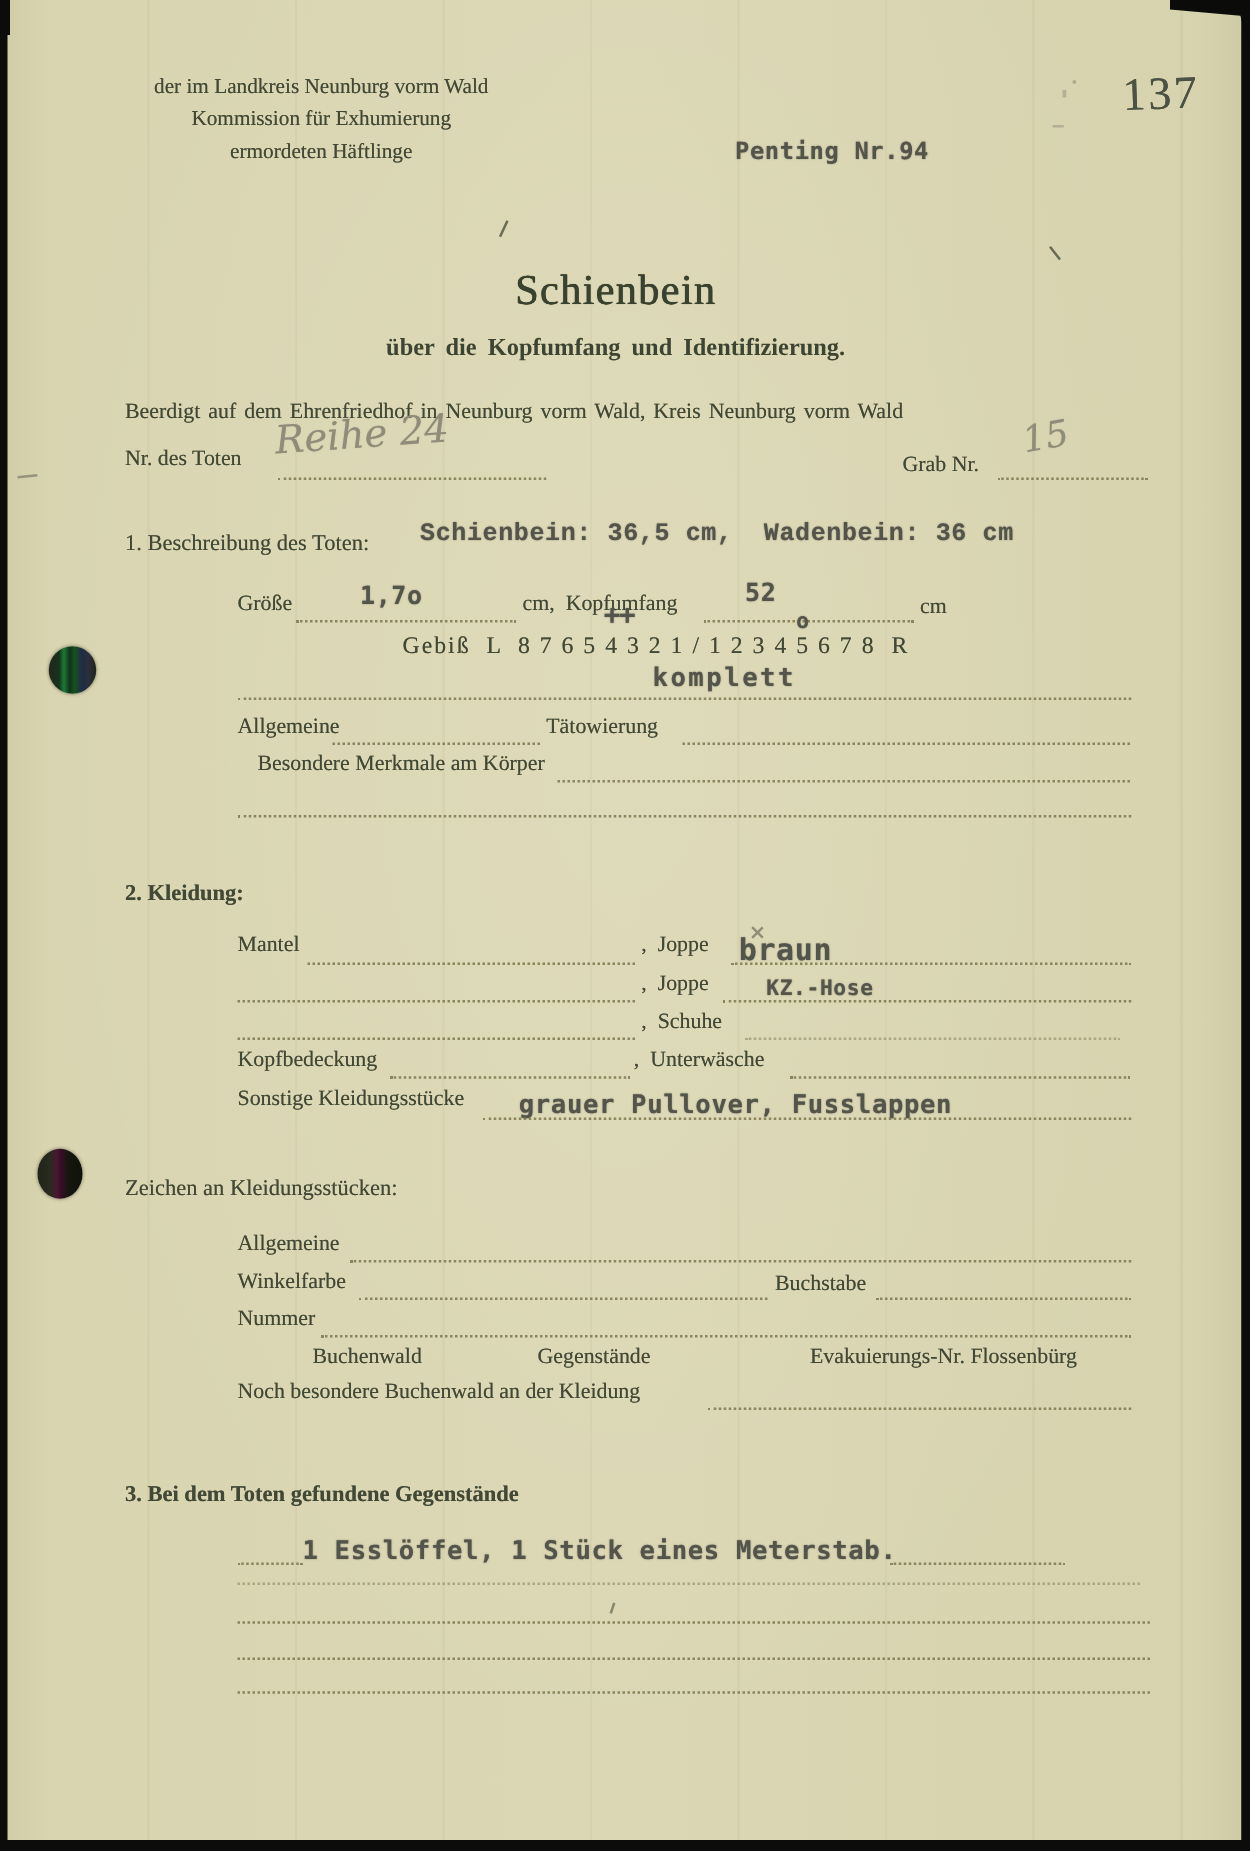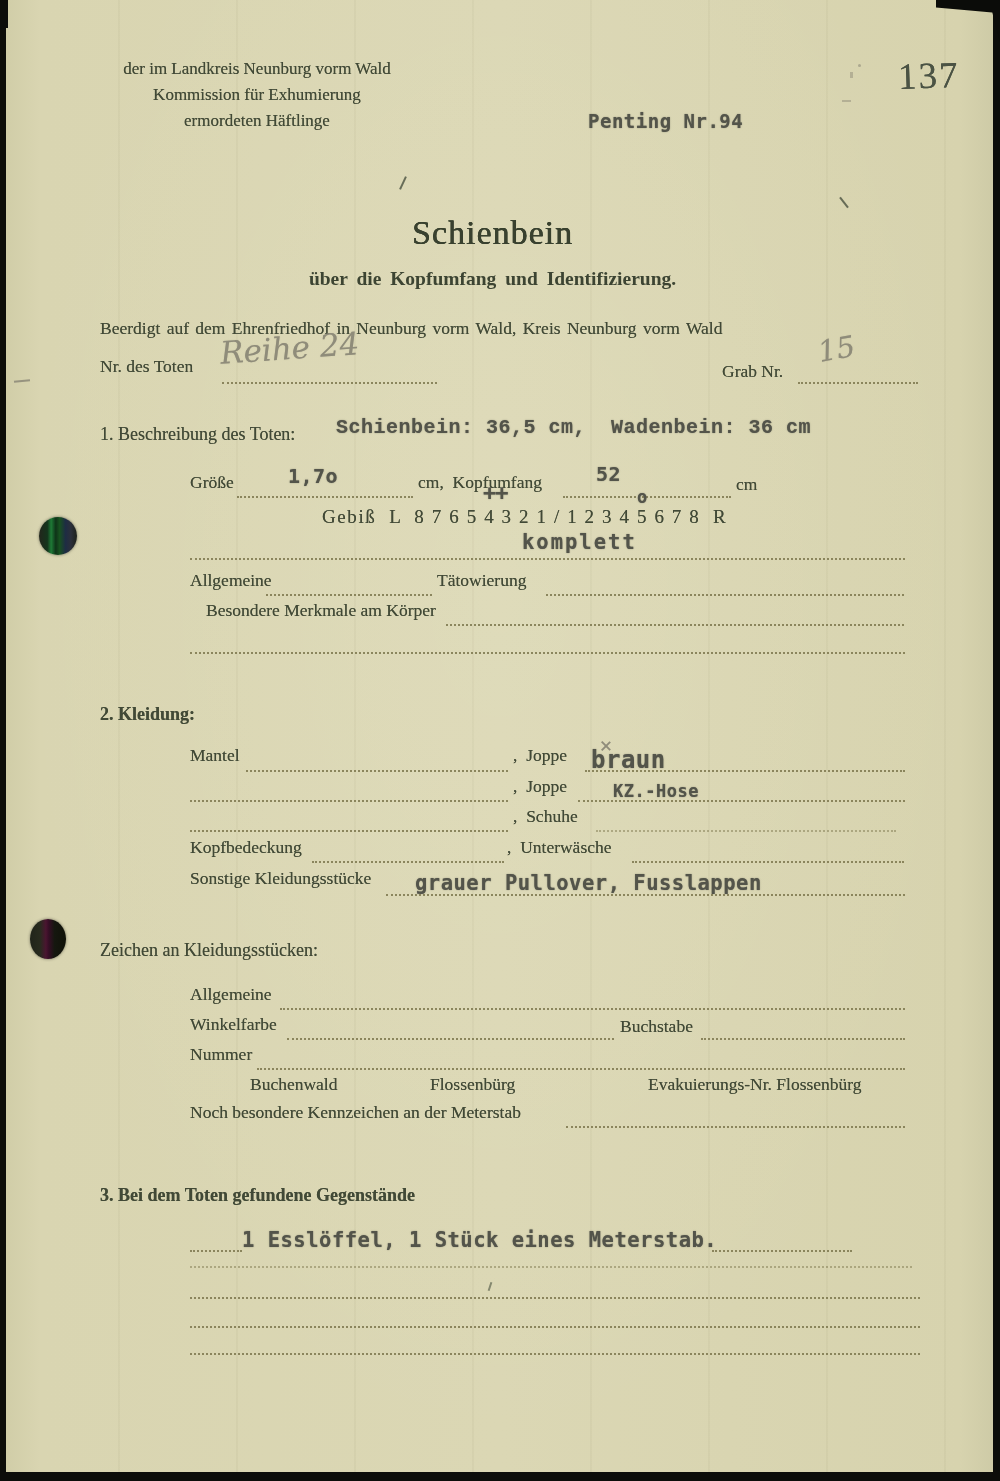--- a/index.html
+++ b/index.html
@@ -149,24 +149,24 @@
 
     <div class="abs print" style="left:190px;top:1014px;">Winkelfarbe</div>
     <div class="abs dots" style="left:287px;top:1038px;width:327px;"></div>
     <div class="abs print" style="left:620px;top:1016px;">Buchstabe</div>
     <div class="abs dots" style="left:701px;top:1038px;width:204px;"></div>
 
     <div class="abs print" style="left:190px;top:1044px;">Nummer</div>
     <div class="abs dots" style="left:257px;top:1068px;width:648px;"></div>
 
     <div class="abs print" style="left:250px;top:1074px;">Buchenwald</div>
-    <div class="abs print" style="left:430px;top:1074px;">Flossenbürg</div>
+    <div class="abs print" style="left:430px;top:1074px;">Gegenstände</div>
     <div class="abs print" style="left:648px;top:1074px;">Evakuierungs-Nr. Flossenbürg</div>
 
-    <div class="abs print" style="left:190px;top:1102px;">Noch besondere Kennzeichen an der Meterstab</div>
+    <div class="abs print" style="left:190px;top:1102px;">Noch besondere Buchenwald an der Kleidung</div>
     <div class="abs dots" style="left:566px;top:1126px;width:339px;"></div>
   </div>
 
   <div>
     <div class="abs print bold" style="left:100px;top:1185px;font-size:18px;">3. Bei dem Toten gefundene Gegenstände</div>
     <div class="abs typed" style="left:242px;top:1228px;font-size:20.5px;">1 Esslöffel, 1 Stück eines Meterstab.</div>
     <div class="abs dots" style="left:190px;top:1250px;width:52px;"></div>
     <div class="abs dots" style="left:712px;top:1250px;width:140px;"></div>
     <div class="abs dots faint" style="left:190px;top:1266px;width:722px;"></div>
     <div class="abs dots" style="left:190px;top:1297px;width:730px;"></div>

